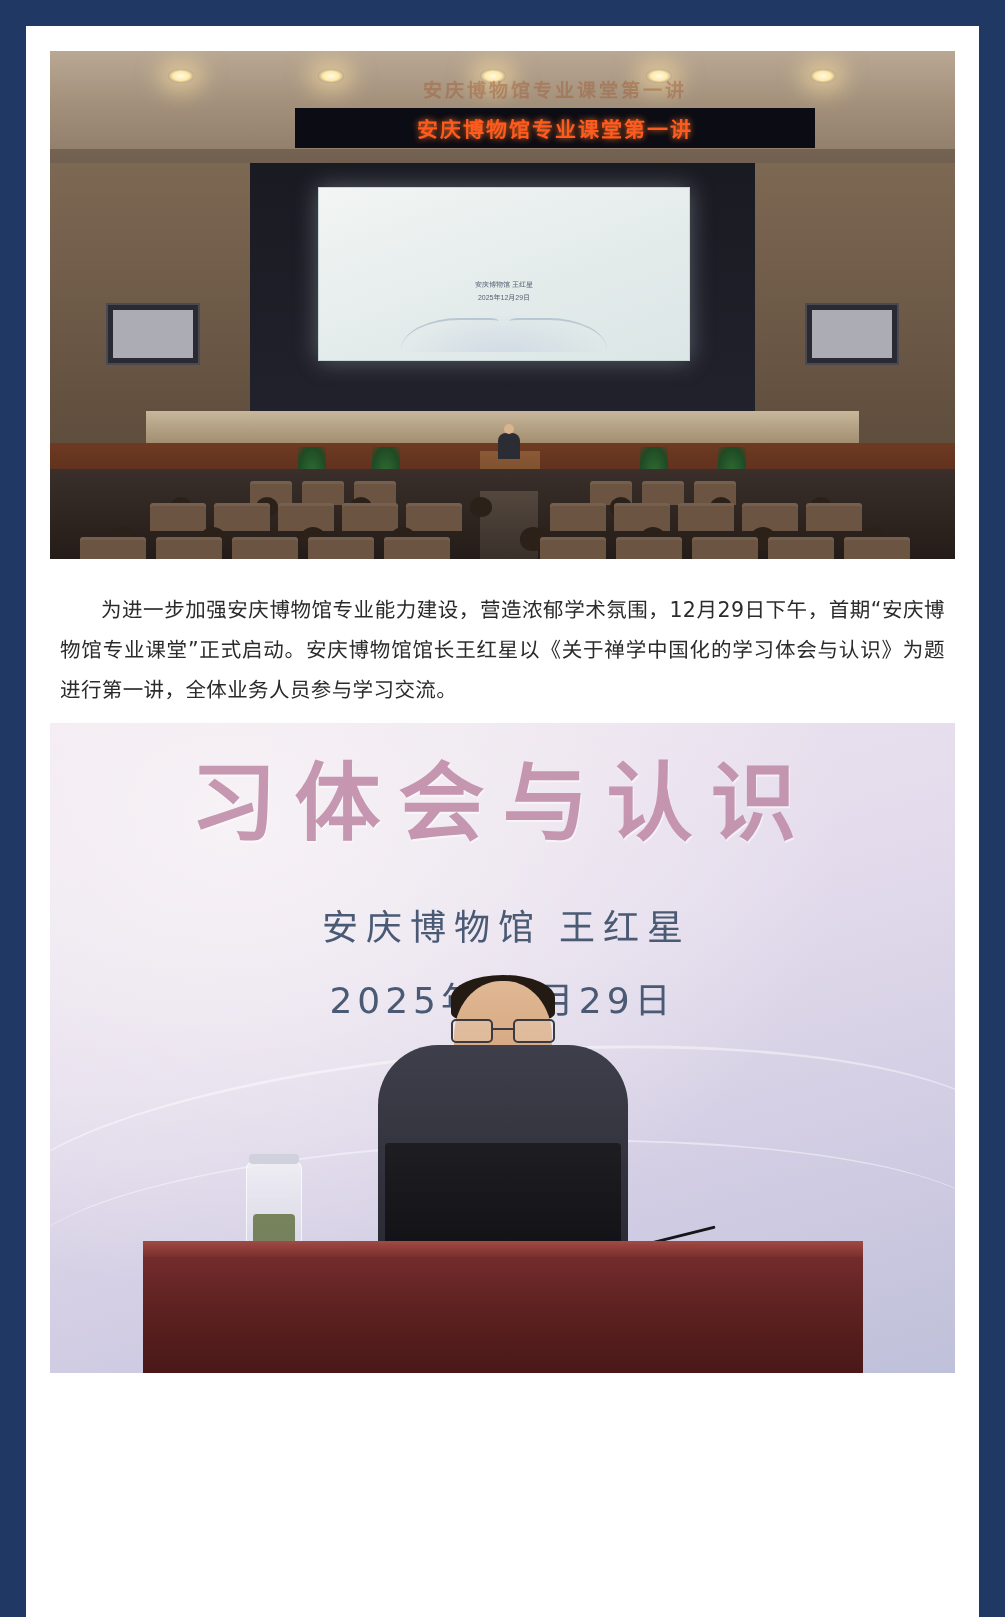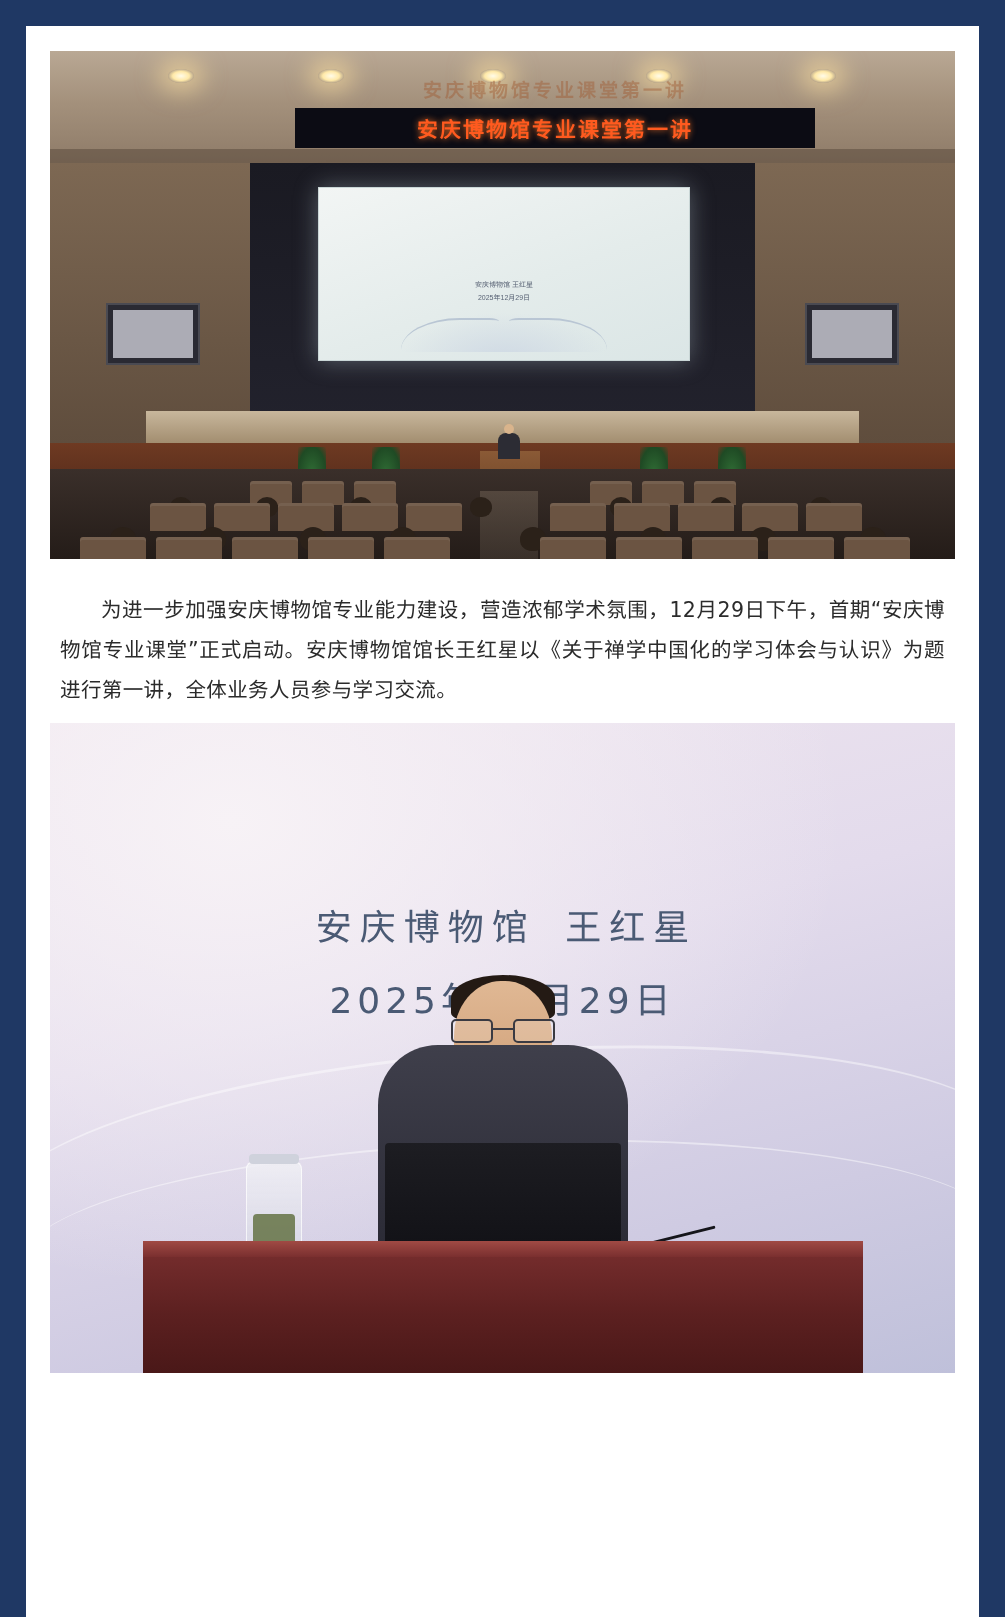--- a/index.html
+++ b/index.html
@@ -208,21 +208,21 @@
   .ps-title {
     position: absolute; left: 0; right: 0; top: 10px; text-align: center;
     color: #c08ba8; font-size: 86px; font-weight: bold; letter-spacing: 18px;
     font-family: "DejaVu Sans", sans-serif;
     text-shadow: 1px 2px 0 rgba(255,255,255,.6);
     opacity: .88;
   }
   .ps-org {
     position: absolute; left: 8px; right: 0; top: 175px; text-align: center;
     color: #4a5a74; font-size: 36px; letter-spacing: 8px;
-    font-family: Liberation Mono, monospace;
+    font-family: Liberation Serif, serif;
   }
   .ps-date {
     position: absolute; left: 0; right: 0; top: 248px; text-align: center;
     color: #4a5a74; font-size: 36px; letter-spacing: 5px;
     font-family: "DejaVu Sans", sans-serif;
   }
   .sp-body {
     position: absolute; left: 50%; transform: translateX(-50%);
     bottom: 128px; width: 250px; height: 200px;
     background: linear-gradient(180deg,#3f3f4b 0%, #2b2b36 100%);
@@ -412,20 +412,21 @@
 
     <div class="article">
       <p class="para">为进一步加强安庆博物馆专业能力建设，营造浓郁学术氛围，12月29日下午，首期“安庆博物馆专业课堂”正式启动。安庆博物馆馆长王红星以《关于禅学中国化的学习体会与认识》为题进行第一讲，全体业务人员参与学习交流。</p>
     </div>
 
     <figure class="photo-speaker" style="margin:0;">
       <div class="ps-screen"></div>
       <div class="ps-swirl"></div>
       <div class="ps-swirl2"></div>
 
+      <div class="ps-title">习体会与认识</div>
       <div class="ps-org">安庆博物馆  王红星</div>
       <div class="ps-date">2025年12月29日</div>
 
       <div class="sp-hair"></div>
       <div class="sp-head"></div>
       <div class="sp-glasses">
         <i class="l"></i>
           <b></b>
           <i class="r"></i>
       </div>

